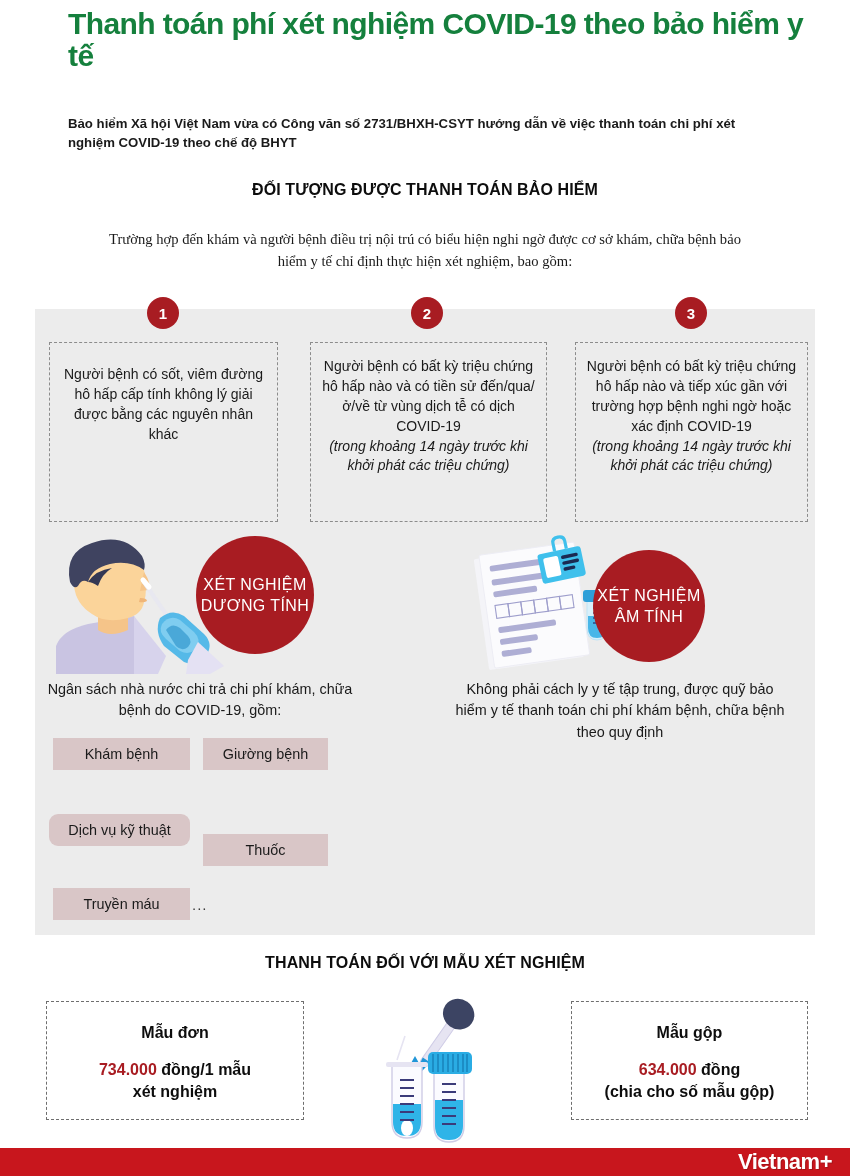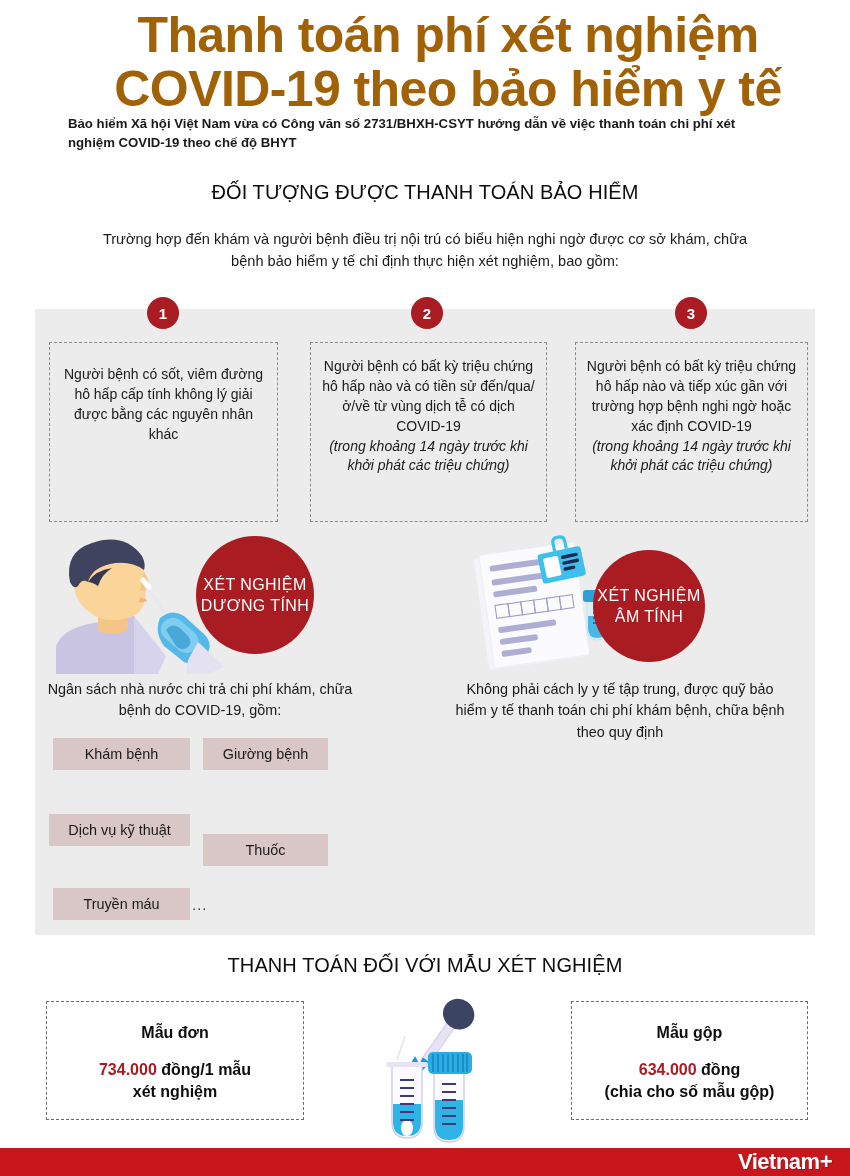--- a/index.html
+++ b/index.html
@@ -13,53 +13,53 @@
   #page {
     position: relative;
     width: 850px; height: 1176px;
     background: #ffffff;
   }
 
   
   .title {
     position: absolute;
     left: 68px; top: 8px; width: 760px;
-    font-size: 50px;
+    font-size: 30px;
     line-height: 1.08;
     font-weight: 800;
     letter-spacing: -0.6px;
-    color: #a16207;
-    text-align: center;
+    color: #15803d;
   }
   .subtitle {
     position: absolute;
     left: 68px; top: 114px; width: 700px;
     font-size: 13.2px;
     line-height: 1.45;
     font-weight: 600;
     color: #1a1a1a;
   }
 
   
   .sec-head {
     position: absolute;
     width: 850px; text-align: center;
-    font-size: 20px; font-weight: 400;
+    font-size: 16px; font-weight: 700;
     letter-spacing: 0.1px;
     color: #0d0d0d;
   }
   #sec-head-1 { top: 181px; }
   #sec-head-2 { top: 954px; }
 
   .intro {
     position: absolute;
     left: 100px; top: 228px; width: 650px;
     text-align: center;
     font-size: 14.6px; line-height: 1.52;
     color: #1a1a1a;
+    font-family: Liberation Serif, serif;
   }
 
   
   .gray-panel {
     position: absolute;
     left: 35px; top: 309px;
     width: 780px; height: 626px;
     background: #ececec;
   }
 
@@ -128,21 +128,21 @@
   .chip {
     position: absolute;
     height: 32px;
     background: #d9c6c7;
     display: flex; align-items: center; justify-content: center;
     font-size: 14.4px;
     color: #1a1a1a;
   }
   #chip-0 { left: 53px;  top: 738px; width: 137px; }
   #chip-1 { left: 203px; top: 738px; width: 125px; }
-  #chip-2 { left: 49px;  top: 814px; width: 141px; }
+  #chip-2 { left: 49px;  top: 814px; width: 141px; border-radius: 9px; }
   #chip-3 { left: 203px; top: 814px; width: 125px; margin-top: 20px; }
   #chip-4 { left: 53px;  top: 888px; width: 137px; }
   .chip-ellipsis {
     position: absolute; left: 192px; top: 888px;
     height: 32px; display: flex; align-items: center;
     font-size: 15px; color: #3a3a3a; letter-spacing: 1px;
   }
 
   
   .pay-box {

